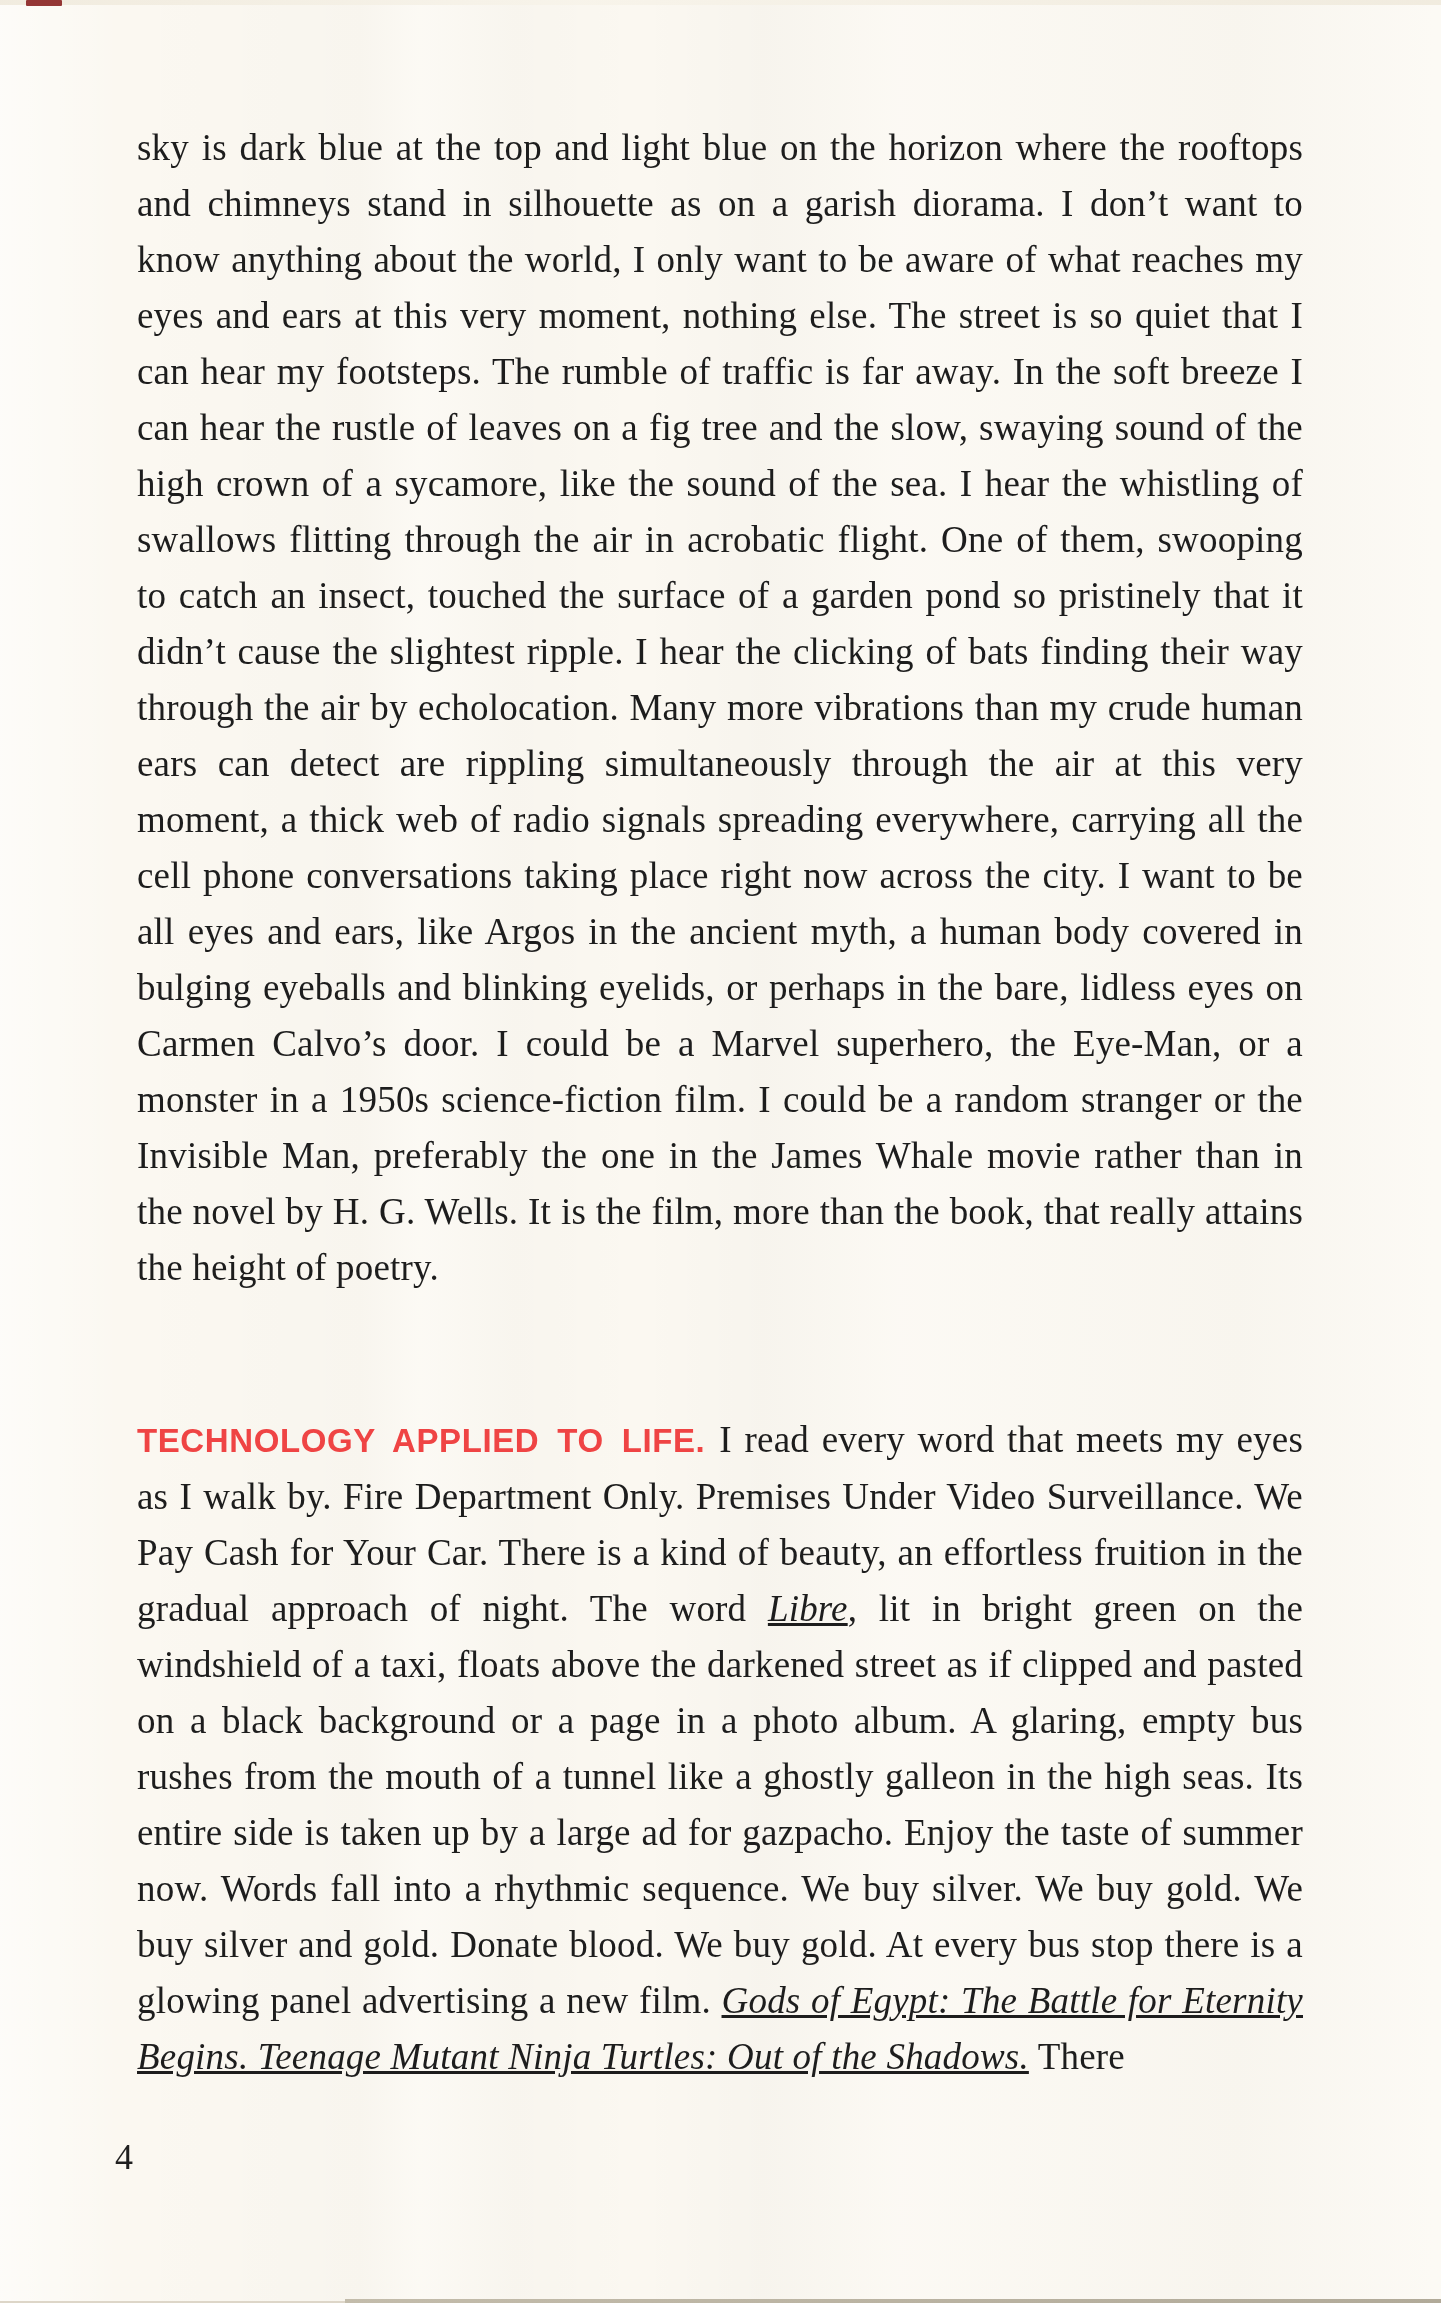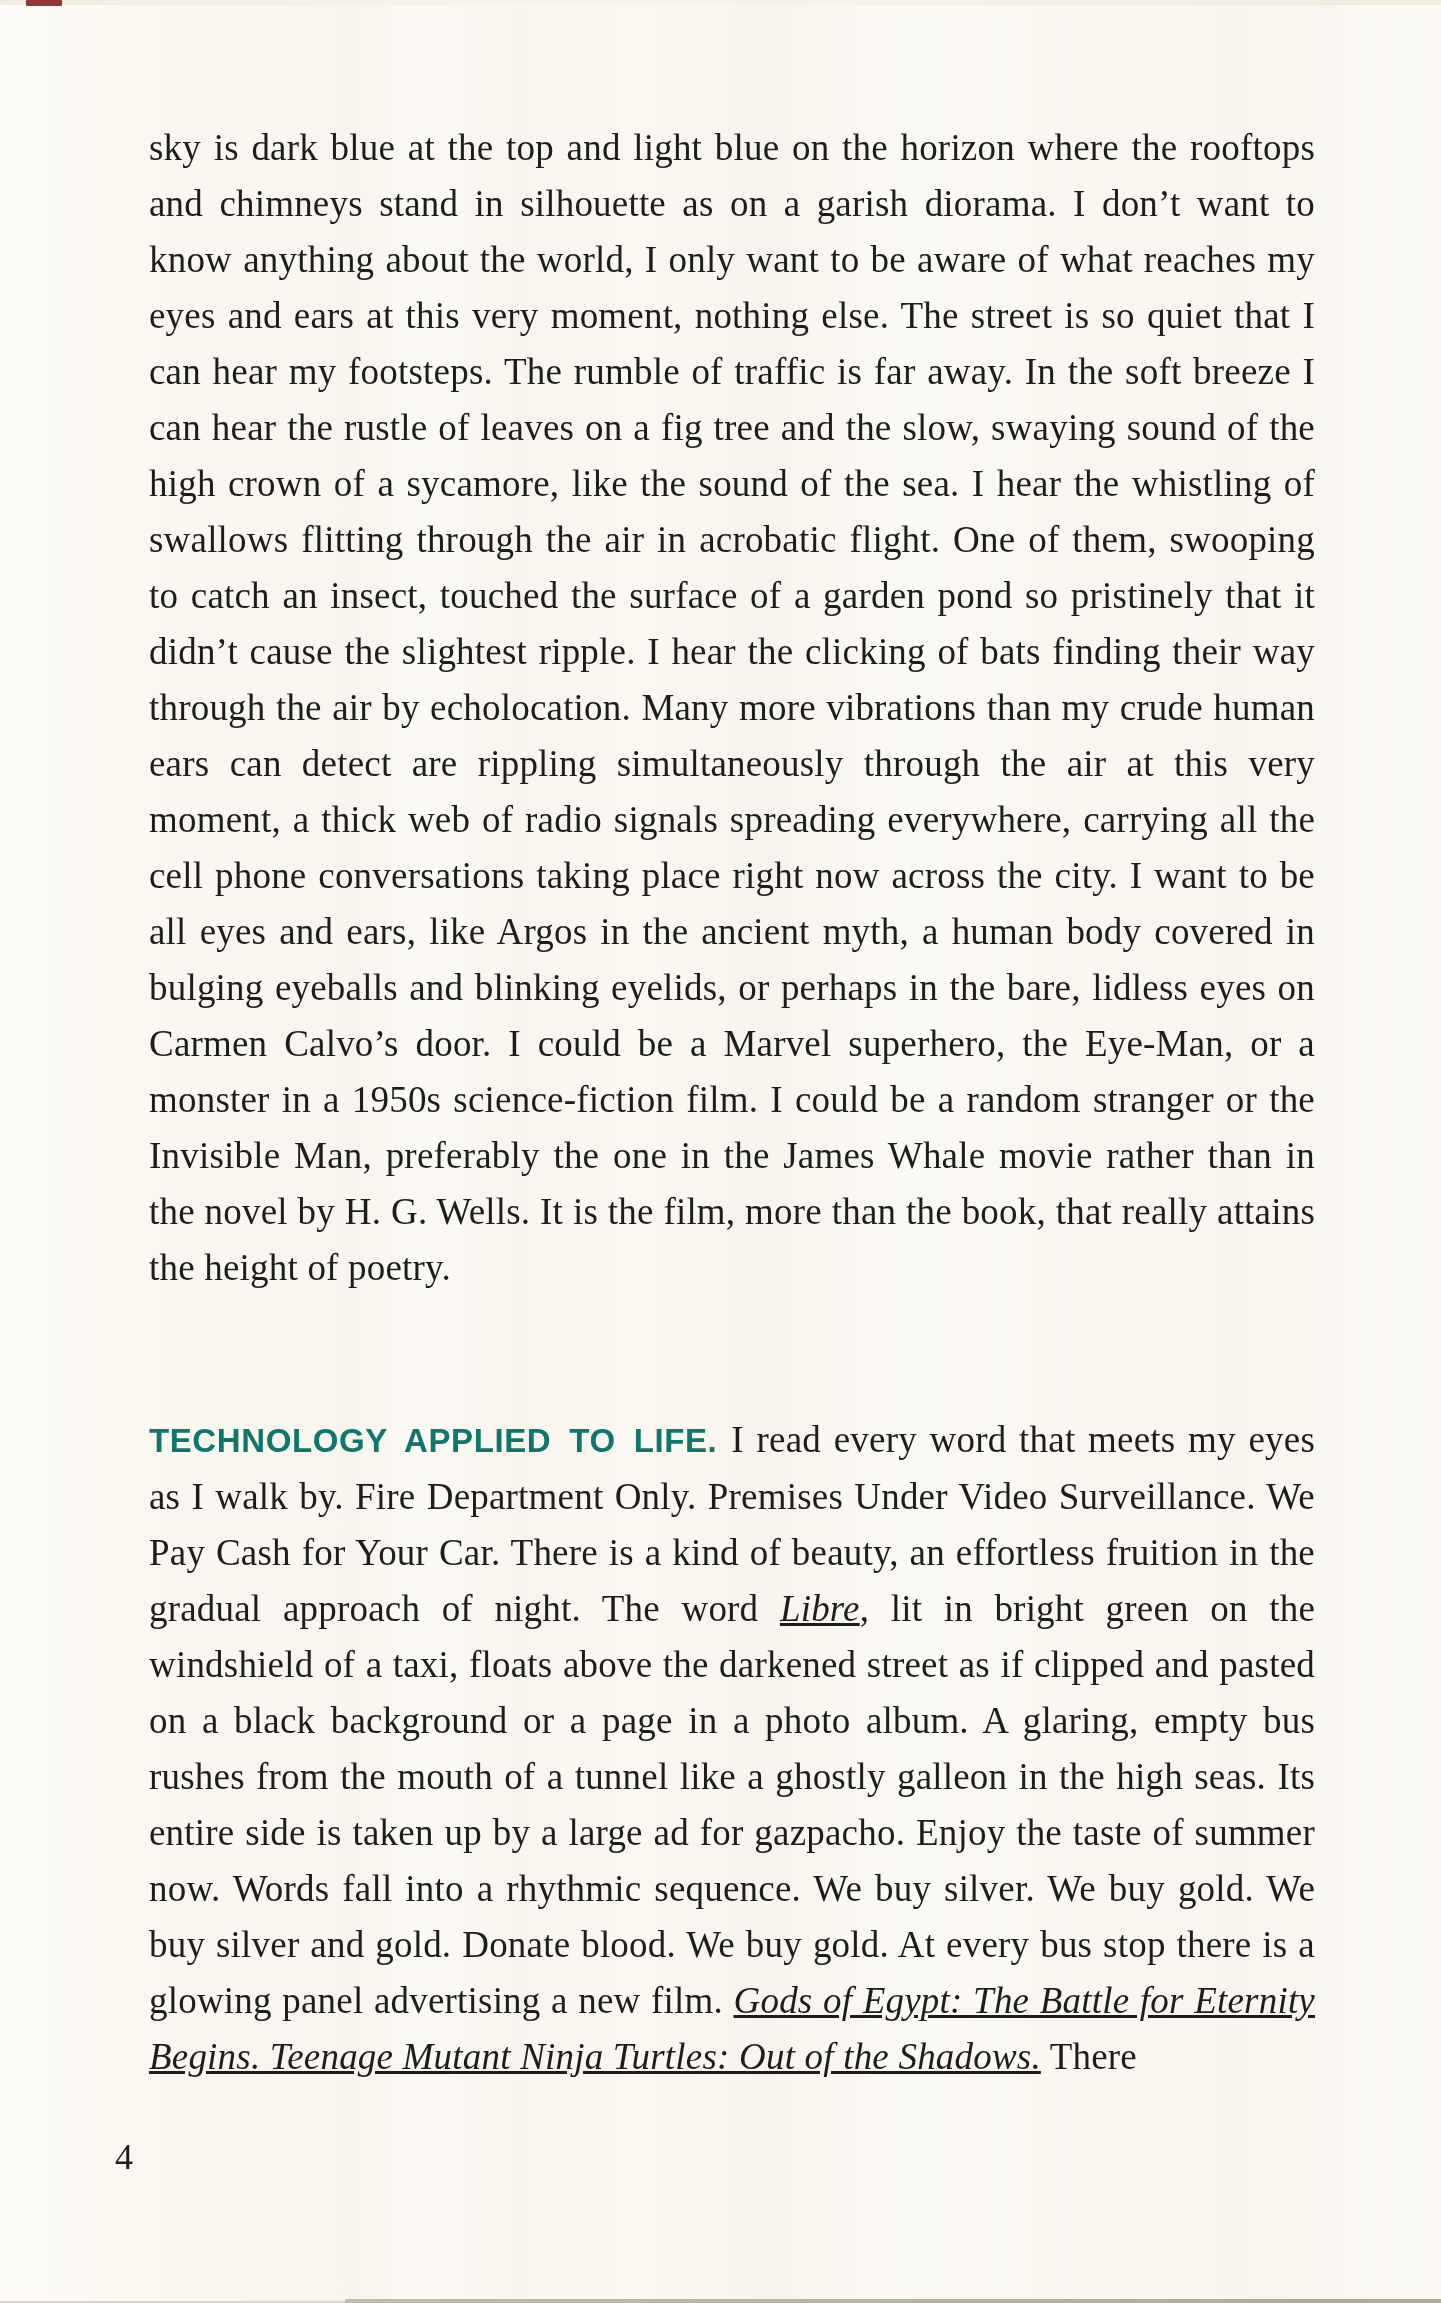--- a/index.html
+++ b/index.html
@@ -30,41 +30,41 @@
   .scan-bottom-faint {
     position: absolute; bottom: 0; left: 0; right: 0; height: 2px;
     background: #ddd6c8;
   }
   .scan-bottom-edge {
     position: absolute; bottom: 0; left: 345px; right: 0; height: 4px;
     background: linear-gradient(90deg, #c3bcab, #b1aa99);
   }
   .page-body {
     position: absolute;
-    left: 149px;
+    left: 137px;
     top: 120px;
     width: 1166px;
   }
   .para {
     margin: 0;
     font-family: "Liberation Serif", serif;
     font-size: 37px;
     line-height: 56px;
     text-align: justify;
     color: #1d1d1d;
     letter-spacing: 0.2px;
   }
   .para + .para { margin-top: 116px; }
   .section-heading {
     font-family: "Liberation Sans", sans-serif;
     font-weight: 700;
     font-size: 33px;
     letter-spacing: 0.6px;
     word-spacing: 5px;
-    color: #0f766e;
+    color: #ef4444;
     padding-right: 14px;
   }
   .run-italic { font-style: italic; text-decoration: underline; }
   .page-number {
     position: absolute;
     left: 115px;
     top: 2136px;
     font-family: "Liberation Serif", serif;
     font-size: 36px;
     color: #1f1f1f;

